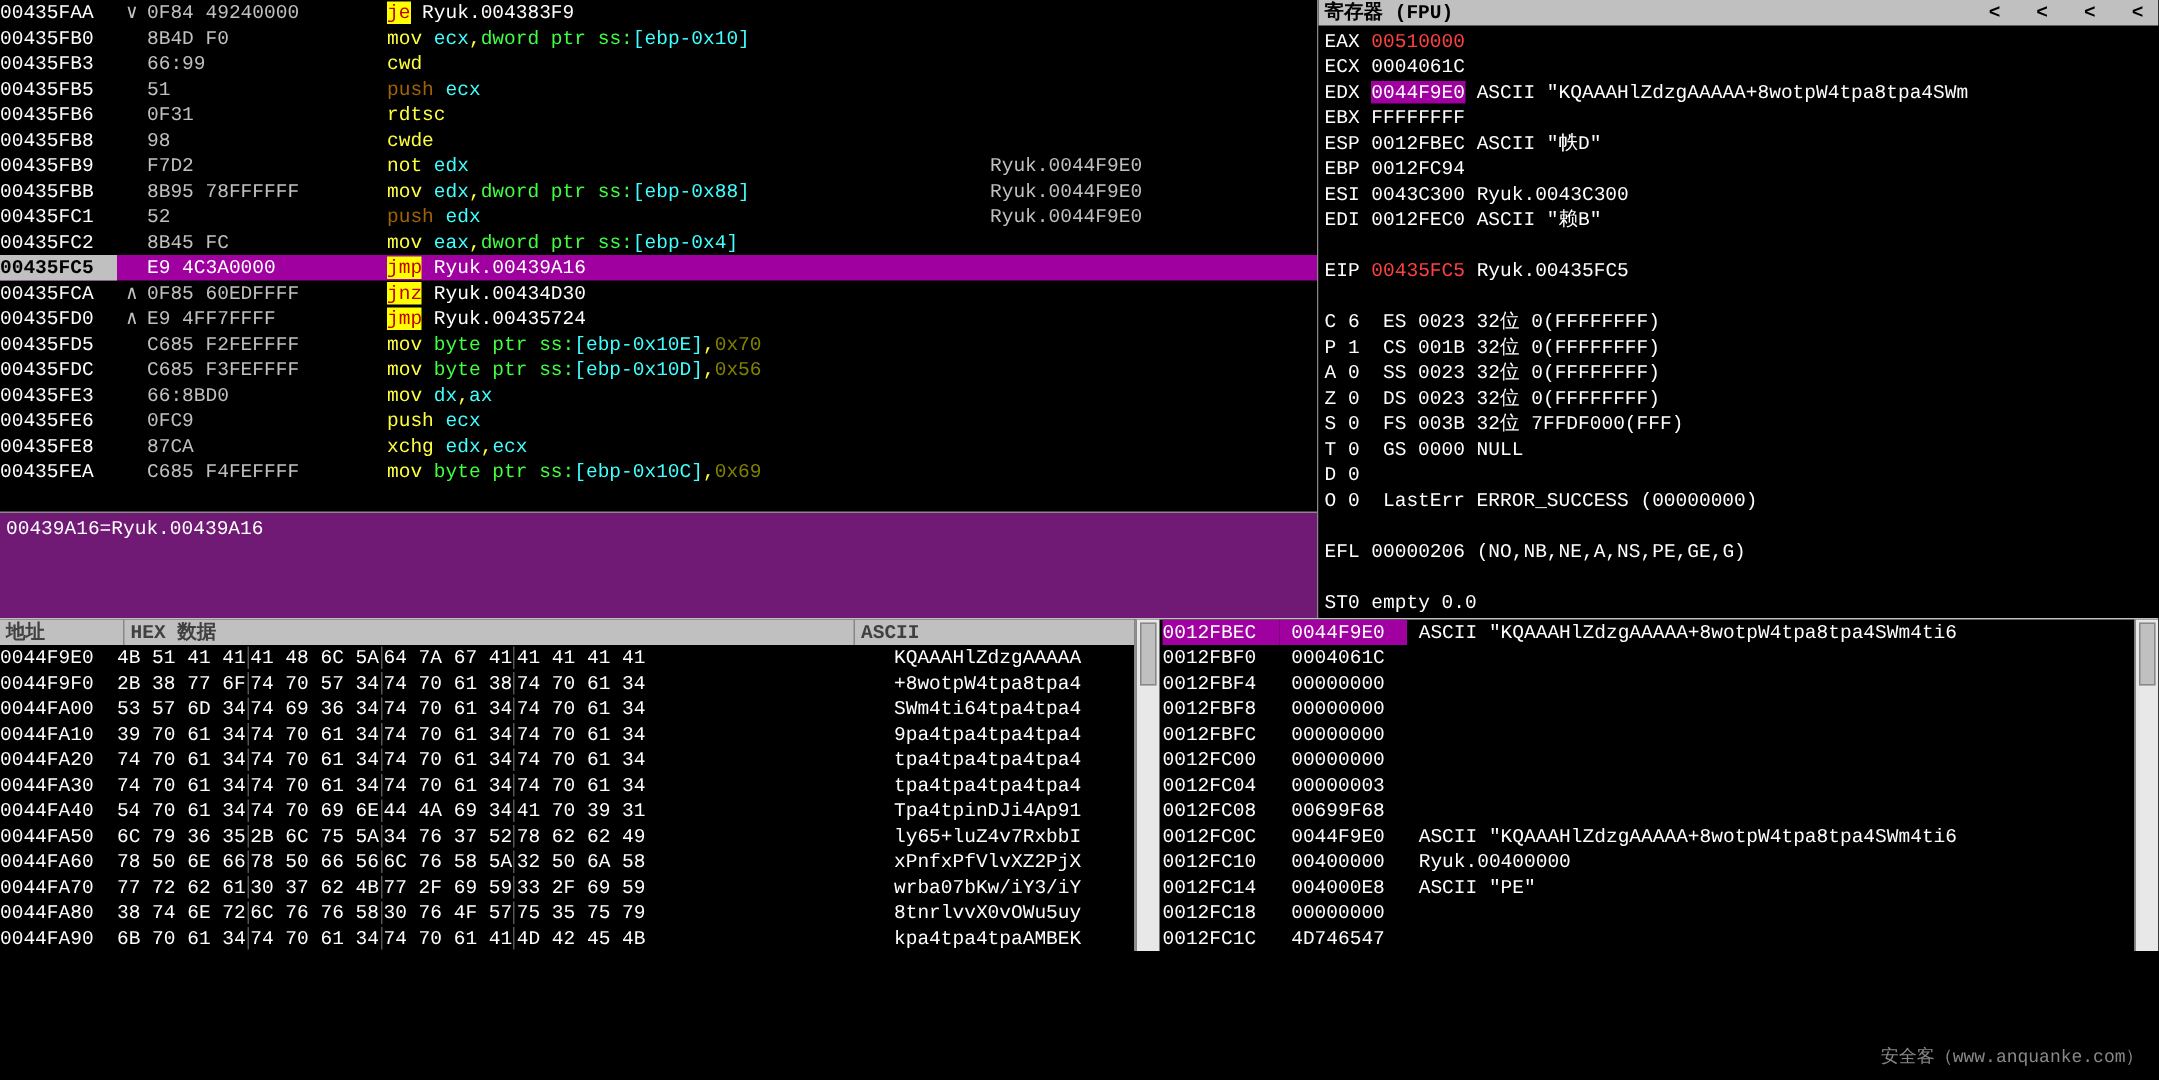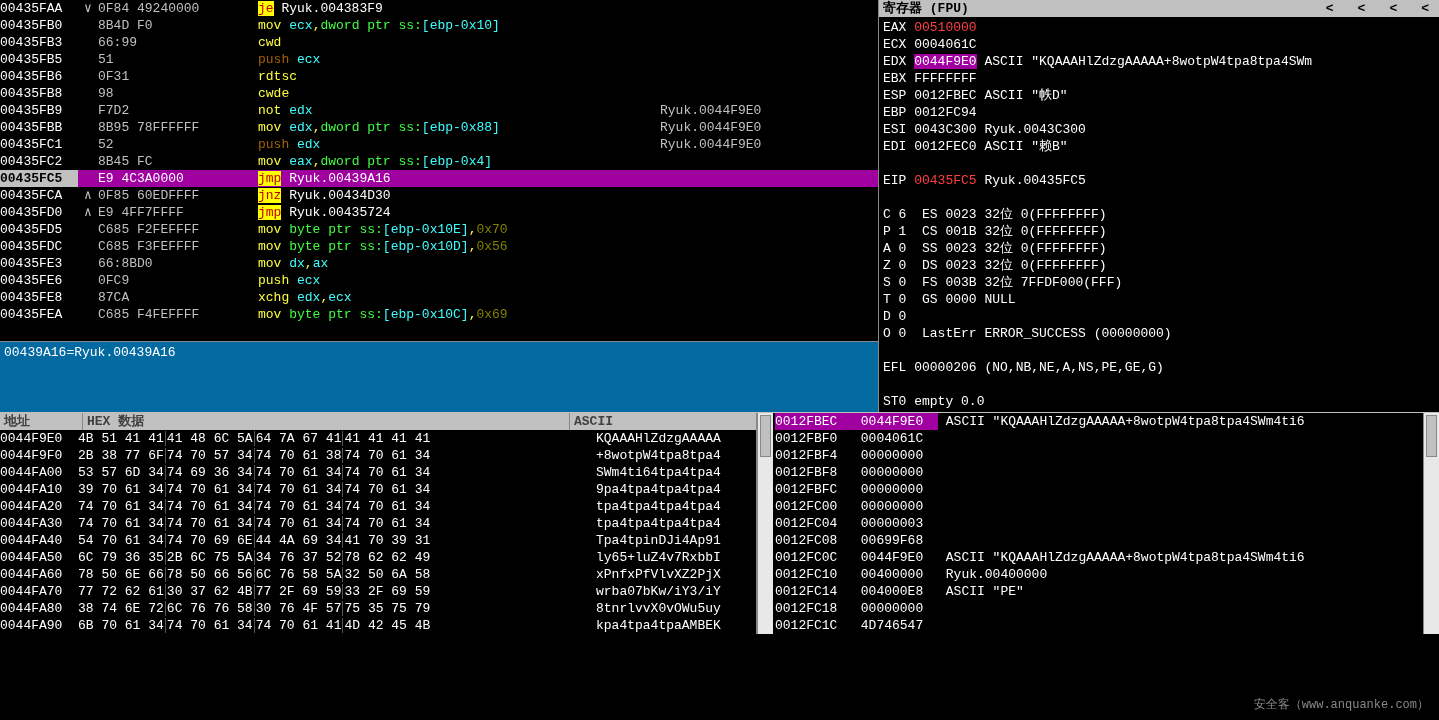--- a/index.html
+++ b/index.html
@@ -1,21 +1,21 @@
 <!DOCTYPE html>
 <html><head>
 <meta charset="utf-8">
 <style>
 html,body{margin:0;padding:0;background:#000;color:#c0c0c0;font-family:"Consolas","Courier New",monospace;font-size:13px;line-height:17px;overflow:hidden;width:1439px;height:720px}
 .main{display:flex;width:1439px;height:552px;flex-direction:column}
 .top{display:flex;height:444px}
 .bottom{display:flex;flex:1;border-top:1px solid #c0c0c0}
 .cpu{width:878px;display:flex;flex-direction:column;border-right:1px solid #888}
 .cpu-disasm{flex:1;overflow:hidden;background:#000;border-bottom:1px solid #888}
-.cpu-info{height:66px;background:#0369a1;padding:2px 4px}
+.cpu-info{height:66px;background:#701a75;padding:2px 4px}
 .reg{flex:1;background:#000;display:flex;flex-direction:column}
 .reg-title{background:#c0c0c0;color:#000;font-weight:bold;padding:0 4px;height:17px;display:flex;align-items:center}
 .reg-title .arrows{margin-left:auto;display:flex;gap:24px;margin-right:6px}
 .reg-body{flex:1;padding:2px 4px;overflow:hidden}
 .reg-row{white-space:pre}
 .dump{width:756px;border-right:1px solid #888;display:flex;flex-direction:column}
 .dump-head{background:#c0c0c0;color:#404040;font-weight:bold;display:flex;height:17px}
 .dump-head .h1{width:78px;border-right:1px solid #888;padding-left:4px}
 .dump-head .h2{flex:1;border-right:1px solid #888;padding-left:4px}
 .dump-head .h3{width:182px;padding-left:4px}

